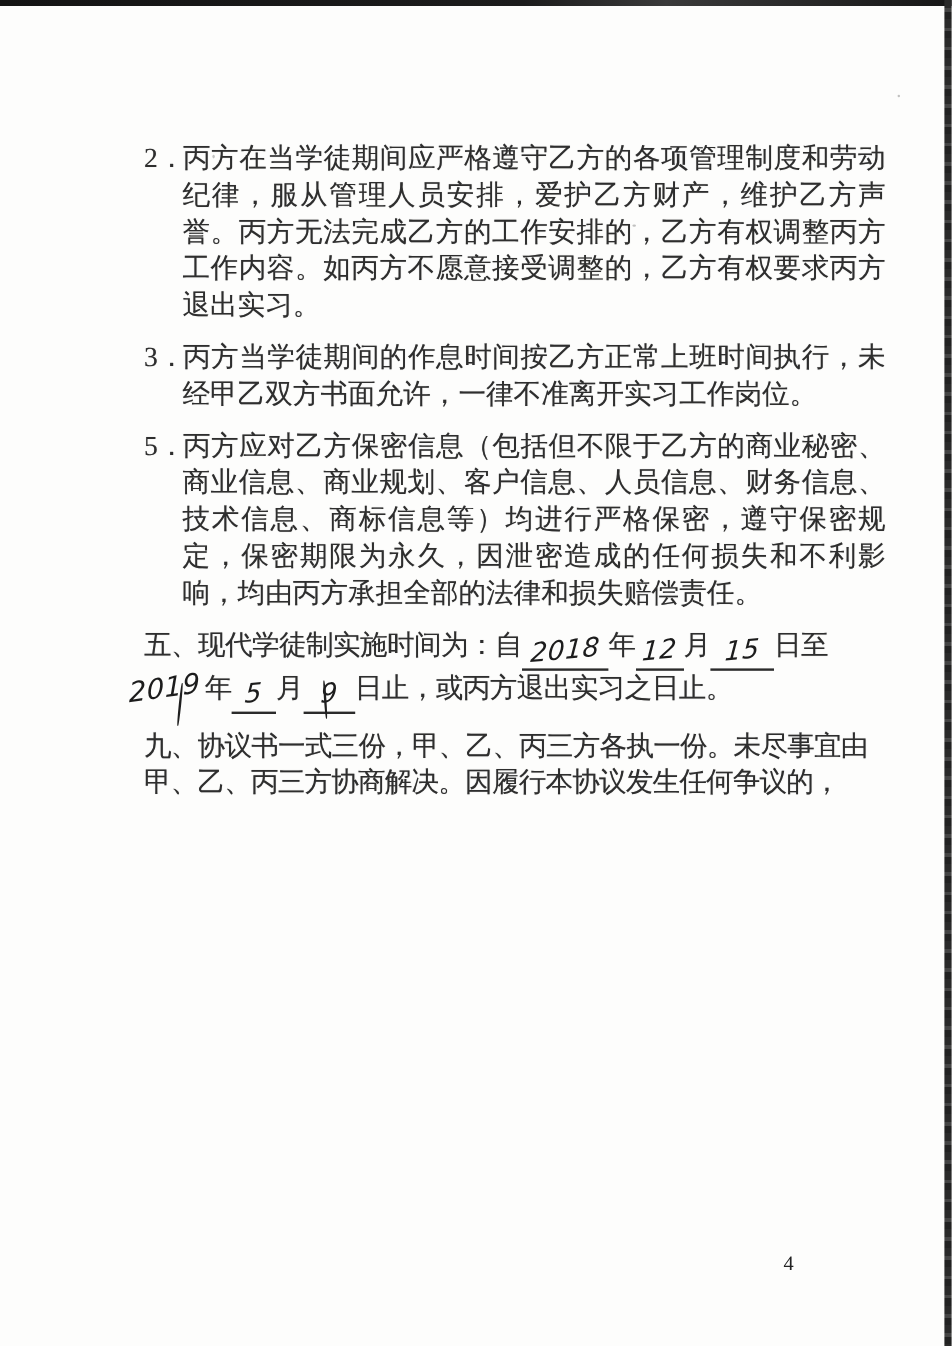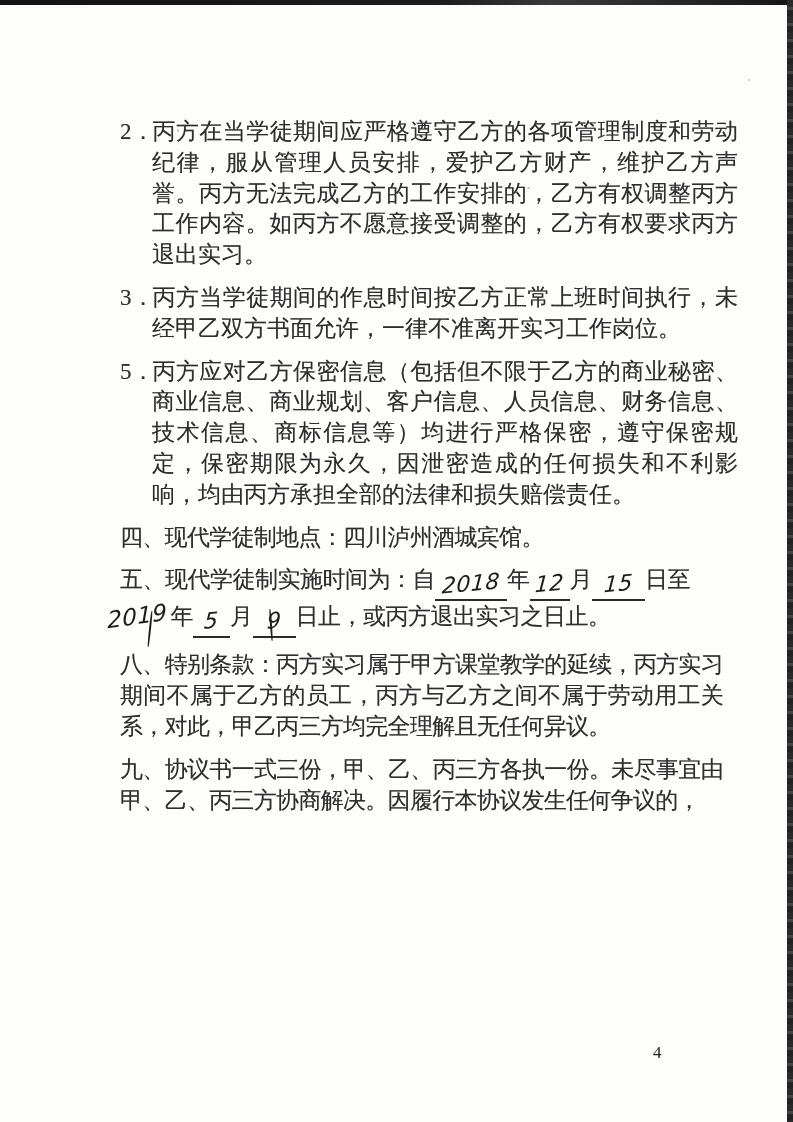--- a/index.html
+++ b/index.html
@@ -111,30 +111,28 @@
 
   <p class="clause"><span class="num">2．</span><span>丙方在当学徒期间应严格遵守乙方的各项管理制度和劳动纪律，服从管理人员安排，爱护乙方财产，维护乙方声誉。丙方无法完成乙方的工作安排的，乙方有权调整丙方工作内容。如丙方不愿意接受调整的，乙方有权要求丙方退出实习。</span></p>
 
   <p class="clause"><span class="num">3．</span><span>丙方当学徒期间的作息时间按乙方正常上班时间执行，未经甲乙双方书面允许，一律不准离开实习工作岗位。</span></p>
 
 
   <p class="clause"><span class="num">5．</span><span>丙方应对乙方保密信息（包括但不限于乙方的商业秘密、商业信息、商业规划、客户信息、人员信息、财务信息、技术信息、商标信息等）均进行严格保密，遵守保密规定，保密期限为永久，因泄密造成的任何损失和不利影响，均由丙方承担全部的法律和损失赔偿责任。</span></p>
 
 
 
-  <p class="sec">四、现代学徒制地点：四川泸州酒城宾馆。</p>
 
   <p class="c5">
     <span class="c5-line"><span>五、现代学徒制实施时间为：自</span><span class="blank b-y1"><span class="hand">2018</span></span><span>年</span><span class="blank b-m1"><span class="hand">12</span></span><span>月</span><span class="blank b-d1"><span class="hand">15</span></span><span>日至</span></span>
     <span class="c5-line"><span class="hand hand-endyear">2019</span><span>年</span><span class="blank b-m2"><span class="hand">5</span></span><span>月</span><span class="blank b-d2"><span class="hand">9</span></span><span>日止，或丙方退出实习之日止。</span></span>
     <i class="tail tail-1"></i>
     <i class="tail tail-2"></i>
   </p>
 
 
 
-  <p class="sec">八、特别条款：丙方实习属于甲方课堂教学的延续，丙方实习期间不属于乙方的员工，丙方与乙方之间不属于劳动用工关系，对此，甲乙丙三方均完全理解且无任何异议。</p>
 
   <p class="sec">九、协议书一式三份，甲、乙、丙三方各执一份。未尽事宜由甲、乙、丙三方协商解决。因履行本协议发生任何争议的，</p>
 
 </div>
 
 <div class="page-number">4</div>
 
 </body></html>

